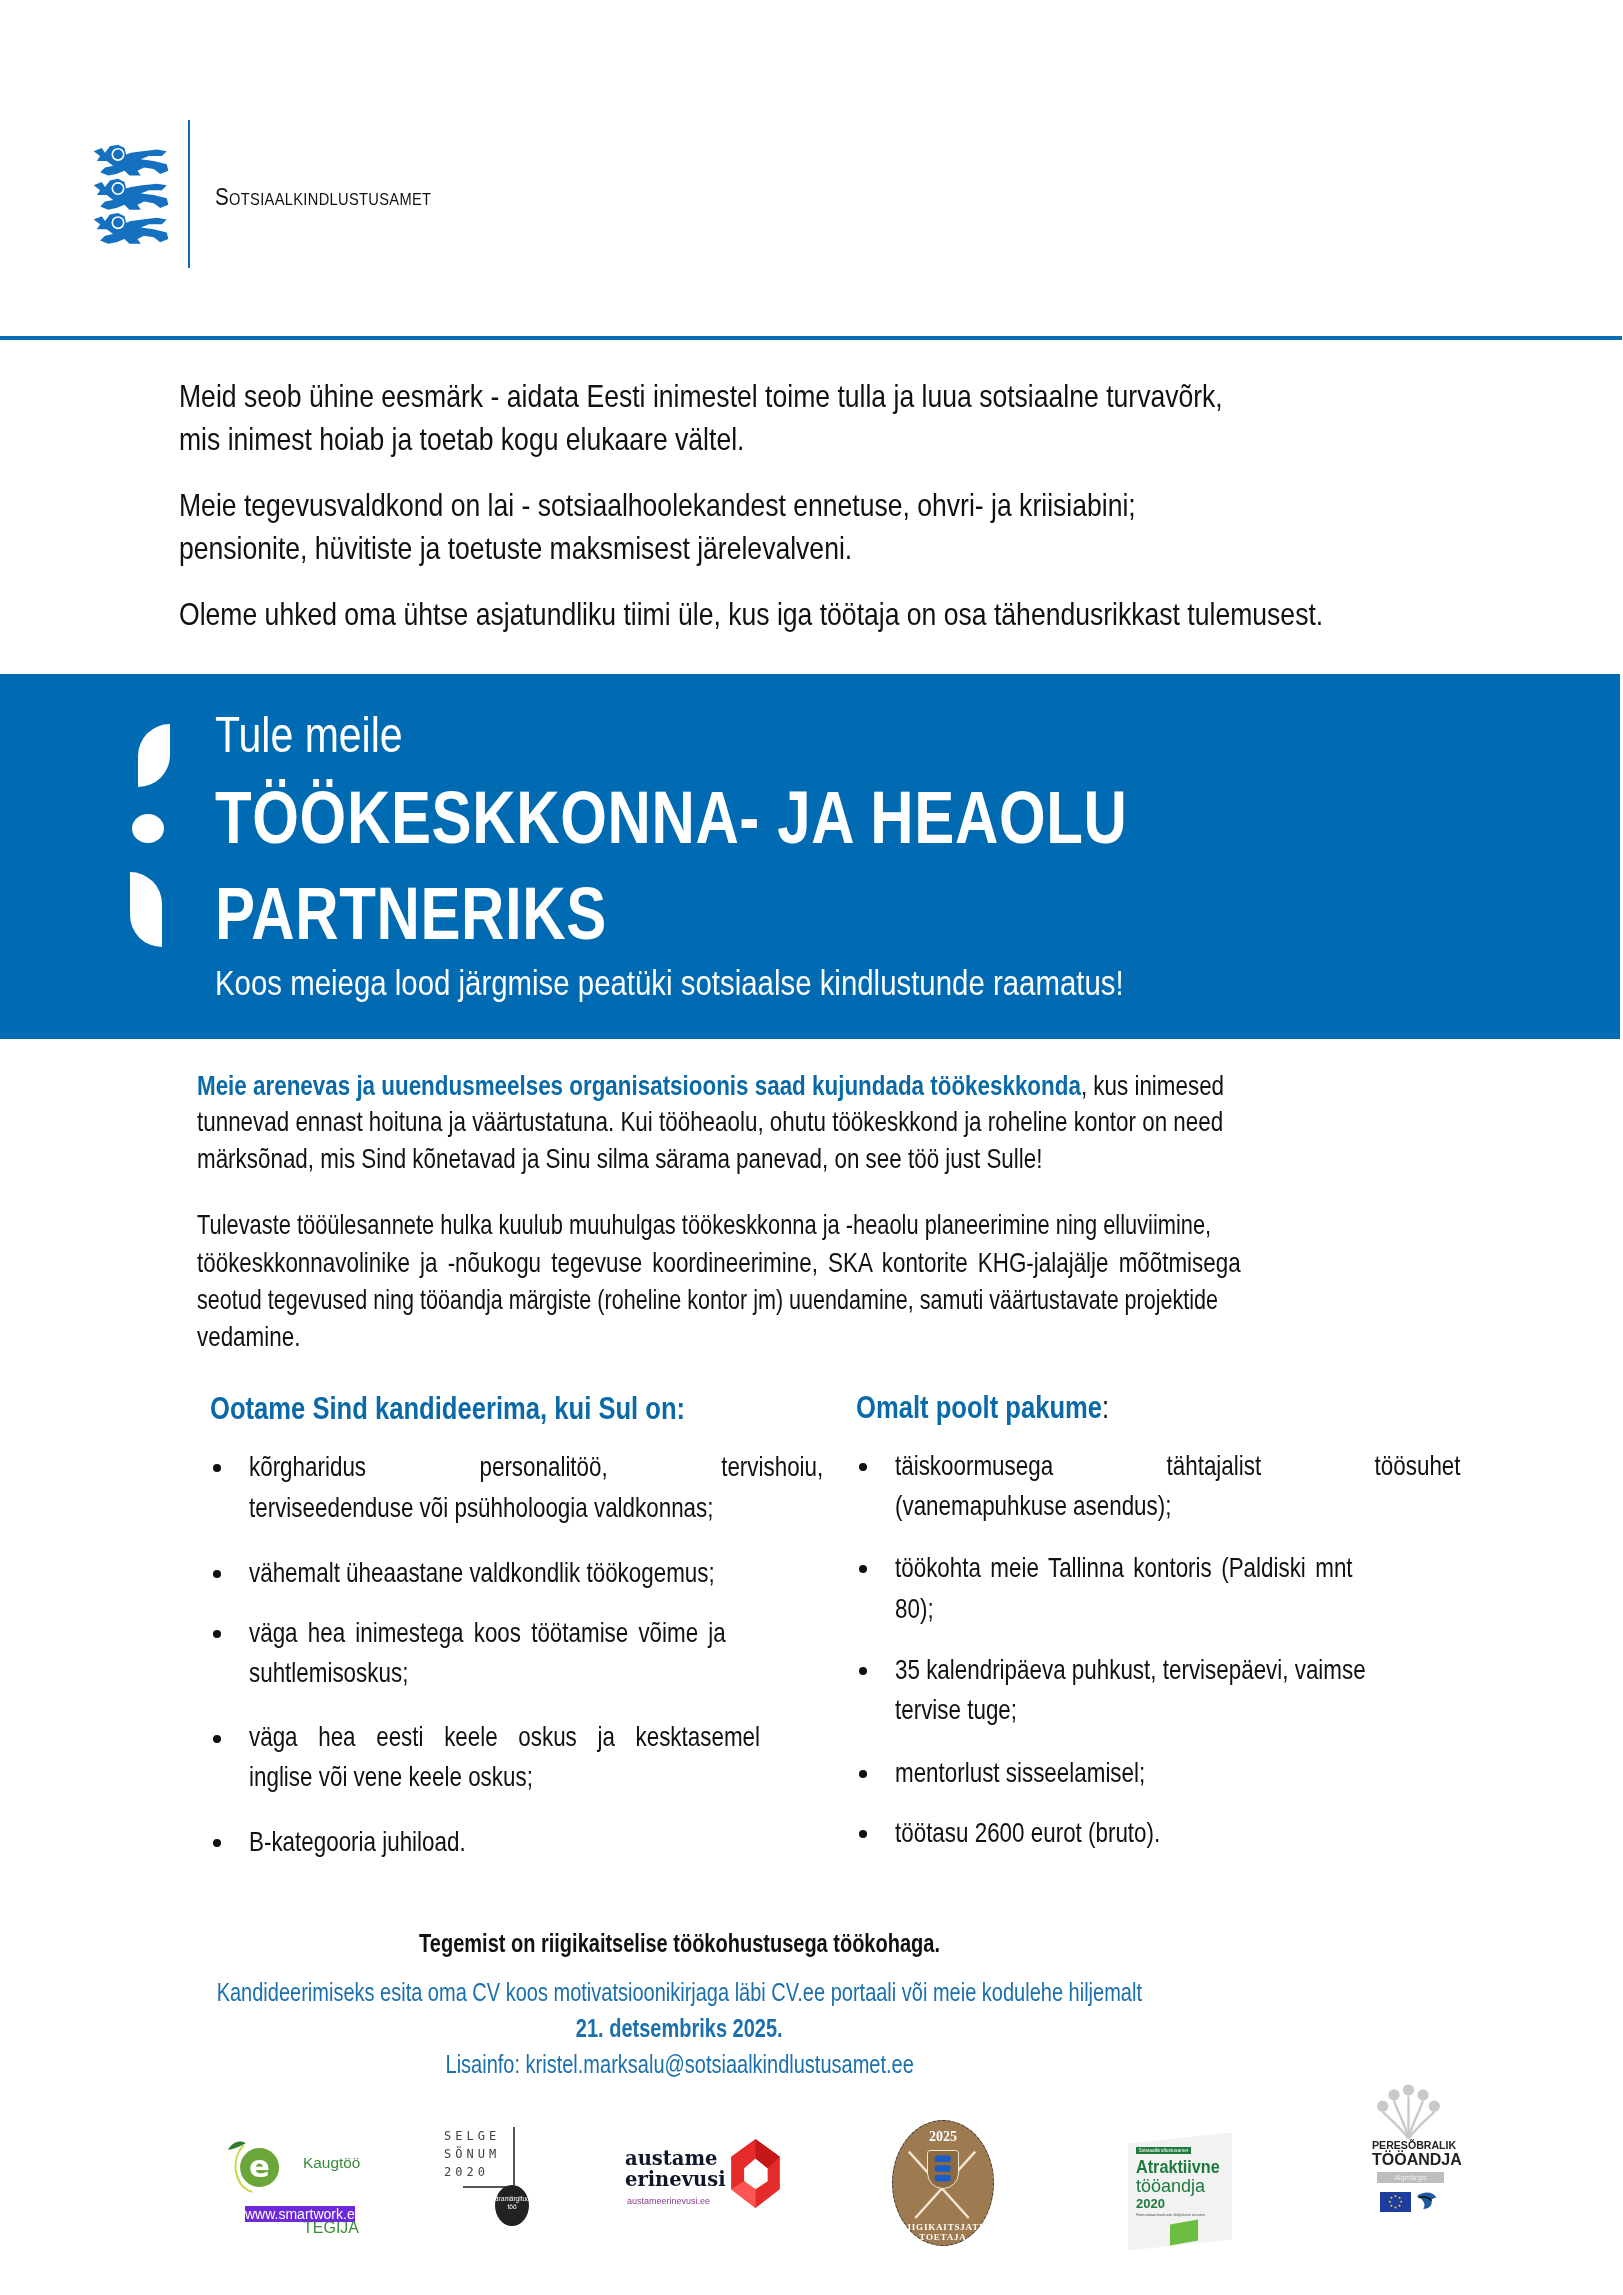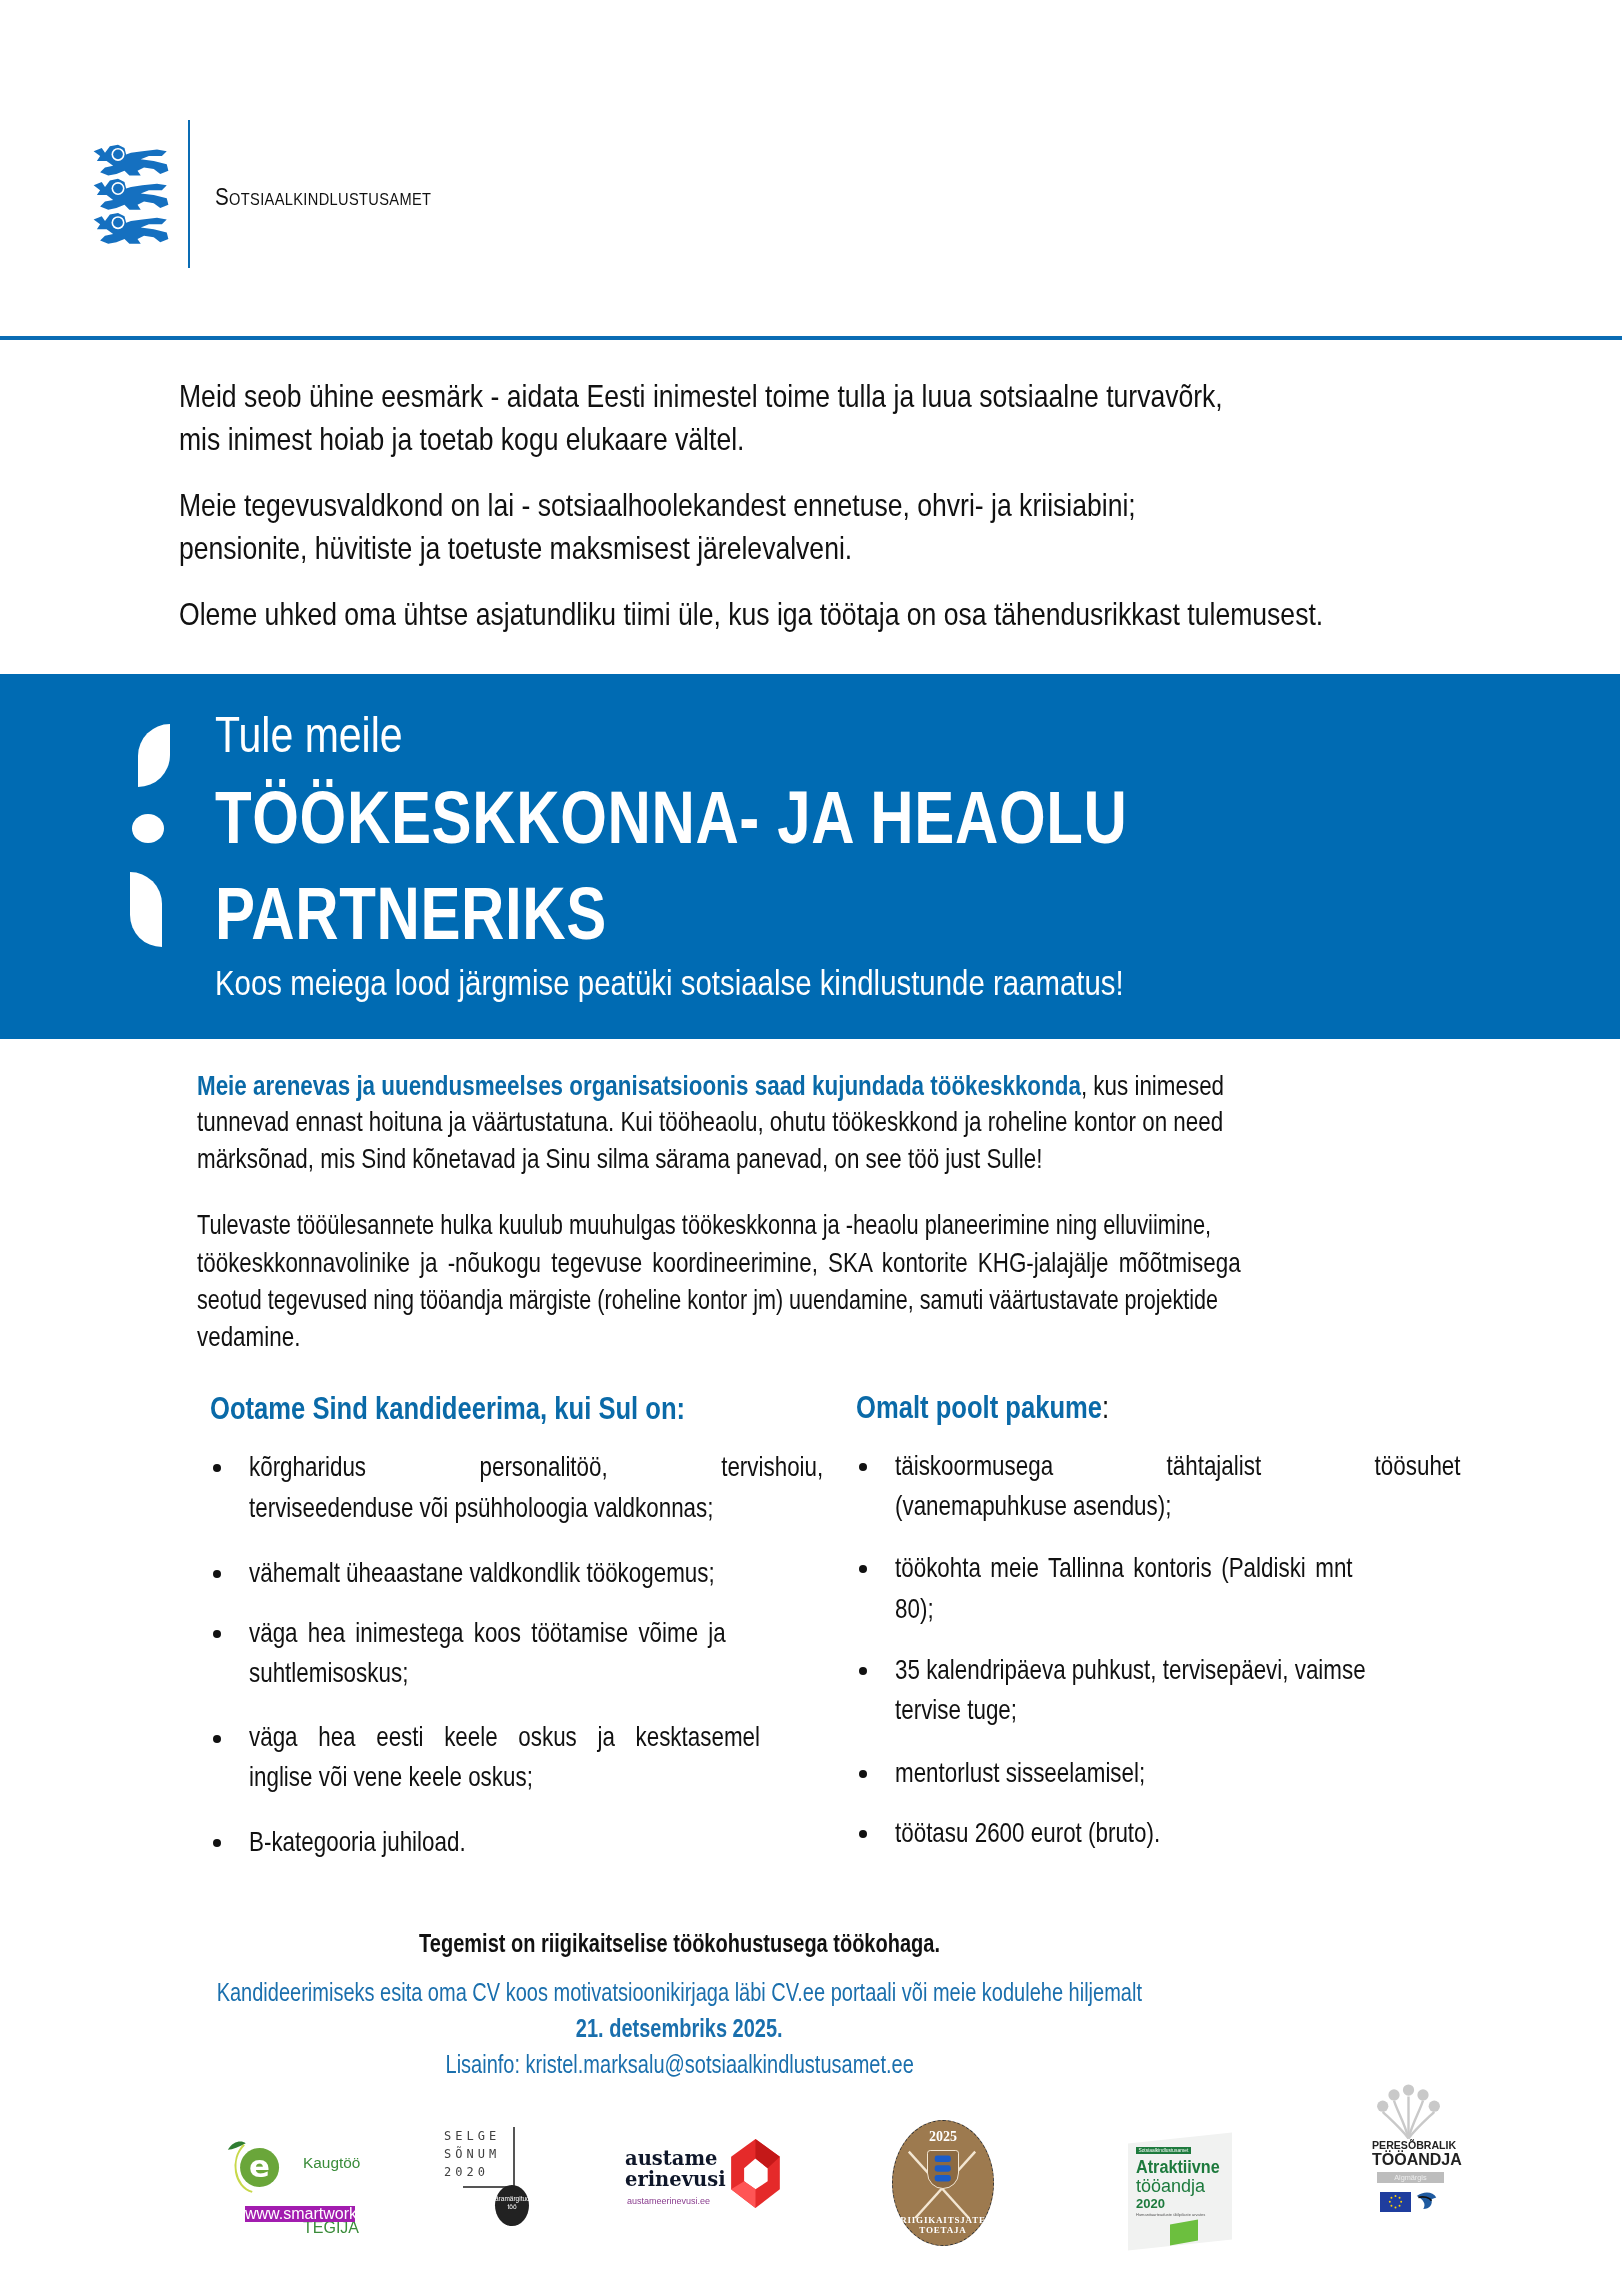--- a/index.html
+++ b/index.html
@@ -48,39 +48,39 @@
 
   
   .center-line { left: 0; width: 1359px; text-align: center; white-space: nowrap; }
   .center-line span { display: inline-block; transform-origin: center top; }
   .foot-bold { font-size: 25px; font-weight: bold; color: #111; }
   .foot-blue { font-size: 25px; color: #1a6fad; }
   .foot-blue-bold { font-size: 25px; color: #1a6fad; font-weight: bold; }
 
   
   .logo { position: absolute; }
-  .kt-box { position: absolute; left: 245px; top: 2206px; width: 110px; height: 16px; background: #a21caf;
-            color: #fff; font-size: 16px; line-height: 16px; text-align: center; }
+  .kt-box { position: absolute; left: 245px; top: 2206px; width: 110px; height: 16px; background: #6d28d9;
+            color: #fff; font-size: 14px; line-height: 16px; text-align: center; }
   .kt-text { position: absolute; left: 303px; color: #3a8c3a; font-size: 15.4px; white-space: nowrap; }
   .selge { position: absolute; left: 444px; font-family: "DejaVu Sans Mono", monospace; font-size: 12px;
            letter-spacing: 4px; color: #404040; line-height: 18px; white-space: pre; }
   .selge-circle { position: absolute; left: 495px; top: 2185px; width: 34px; height: 41px; border-radius: 50%;
                   background: #222; color: #fff; font-size: 6.5px; text-align: center; line-height: 8px;
                   padding-top: 9.7px; box-sizing: border-box; }
   .austame { position: absolute; left: 625px; color: #0f172a; font-weight: bold; font-family: "DejaVu Serif", serif;
              font-size: 19.5px; line-height: 19.5px; text-align: right; white-space: nowrap; }
   .austame-url { position: absolute; left: 627px; top: 2196px; color: #8a3f8f; font-size: 9px; white-space: nowrap; }
   .seal { position: absolute; left: 892px; top: 2120px; width: 102px; height: 126px; border-radius: 50%;
           background: #9d7a4f; border: 1.6px dashed #333; box-sizing: border-box; }
   .seal-year { position: absolute; left: 0; top: 8px; width: 100%; text-align: center; color: #fff;
                font-family: "Liberation Serif", serif; font-weight: bold; font-size: 14px; }
   .seal-shield { position: absolute; left: 34px; top: 29px; width: 32px; height: 39px; background: #8c6a42;
                  border: 1.6px solid #f3e6d2; border-radius: 3.2px 3.2px 16px 16px; box-sizing: border-box; }
   .seal-lions { position: absolute; left: 4.9px; top: 3.2px; width: 19.5px; height: 29px; }
-  .seal-ring { position: absolute; left: 0; bottom: 10px; width: 100%; text-align: center; color: #fff;
+  .seal-ring { position: absolute; left: 0; bottom: 3px; width: 100%; text-align: center; color: #fff;
                font-family: "Liberation Serif", serif; font-size: 9px; font-weight: bold; letter-spacing: 0.8px; }
   .atr { position: absolute; left: 1120px; top: 2131px; width: 122px; height: 122px; }
   .atr-card { position: absolute; left: 8px; top: 6.5px; width: 104px; height: 107px; background: #f1f2f1;
               transform: skewY(-6deg); }
   .atr-tag { position: absolute; left: 16px; top: 16px; background: #1d7a3d; color: #fff; font-size: 4.9px;
              padding: 0.8px 2.4px; white-space: nowrap; }
   .atr-title { position: absolute; left: 16px; top: 26px; color: #1d7a3d; font-size: 18px; font-weight: bold; white-space: nowrap;
                transform: scaleX(0.9); transform-origin: left top; }
   .atr-sub { position: absolute; left: 16px; top: 45px; color: #1d7a3d; font-size: 18px; white-space: nowrap; }
   .atr-year { position: absolute; left: 16px; top: 65px; color: #1d7a3d; font-size: 13px; font-weight: bold; }

